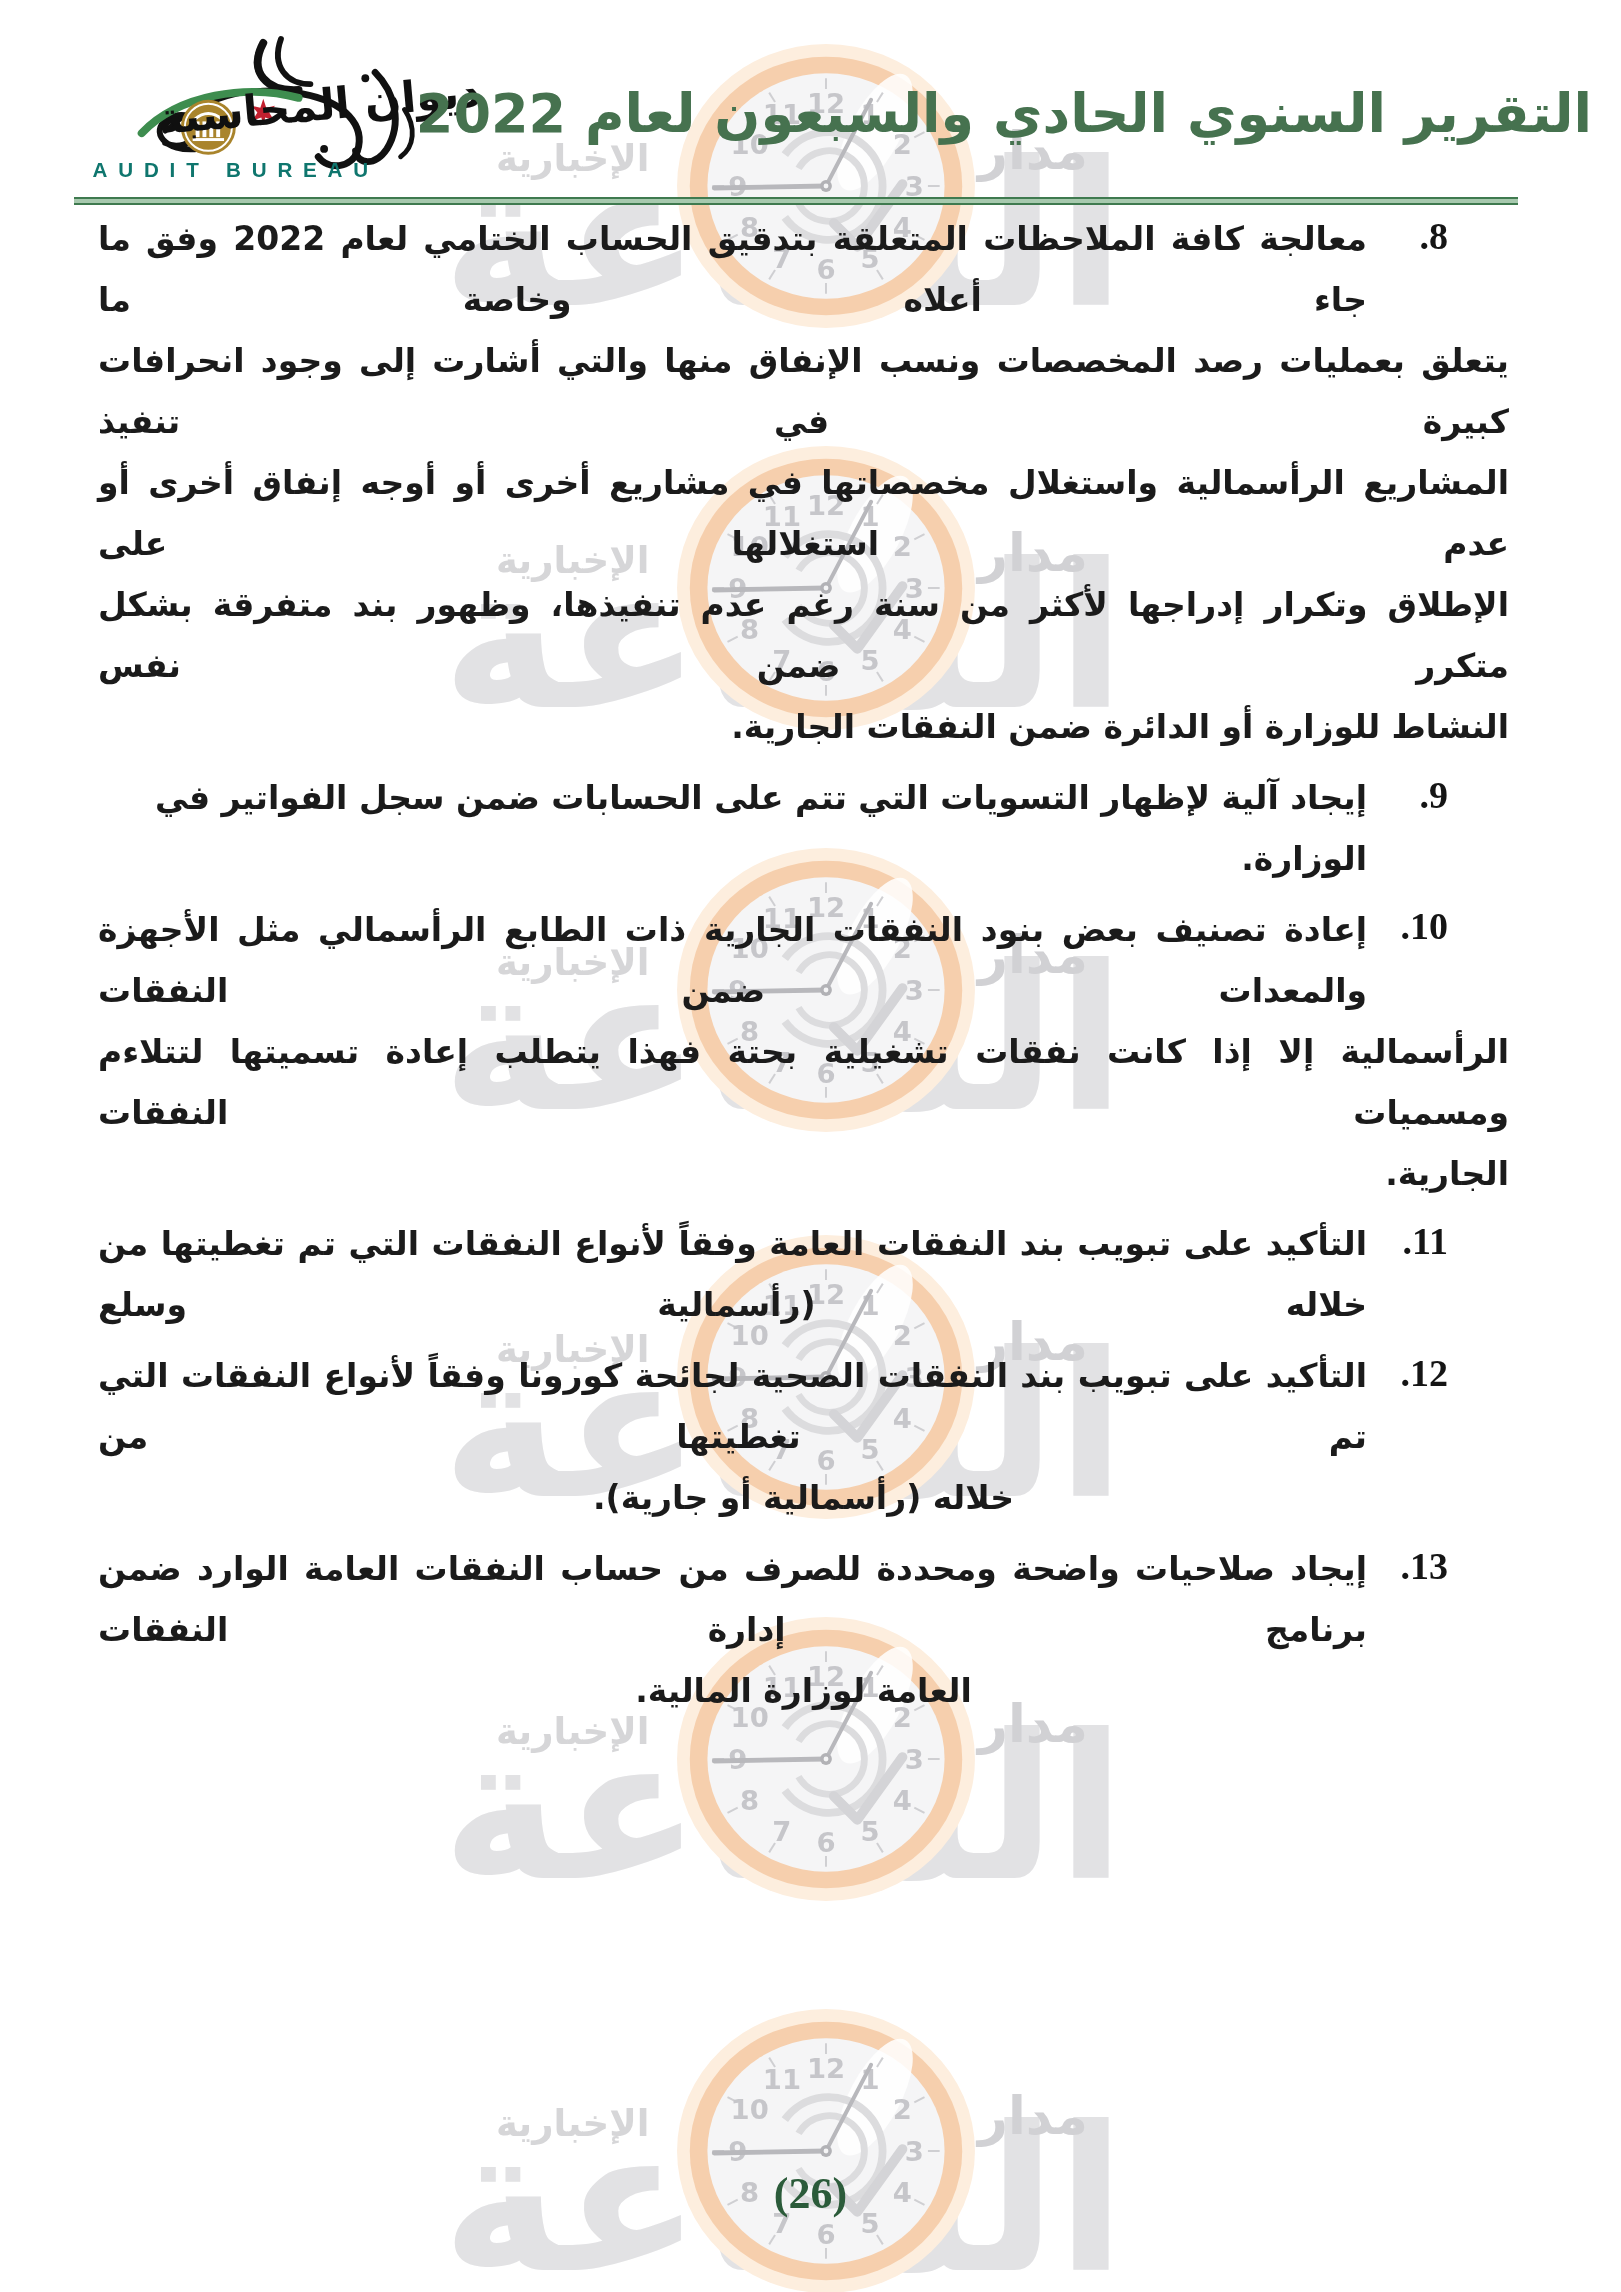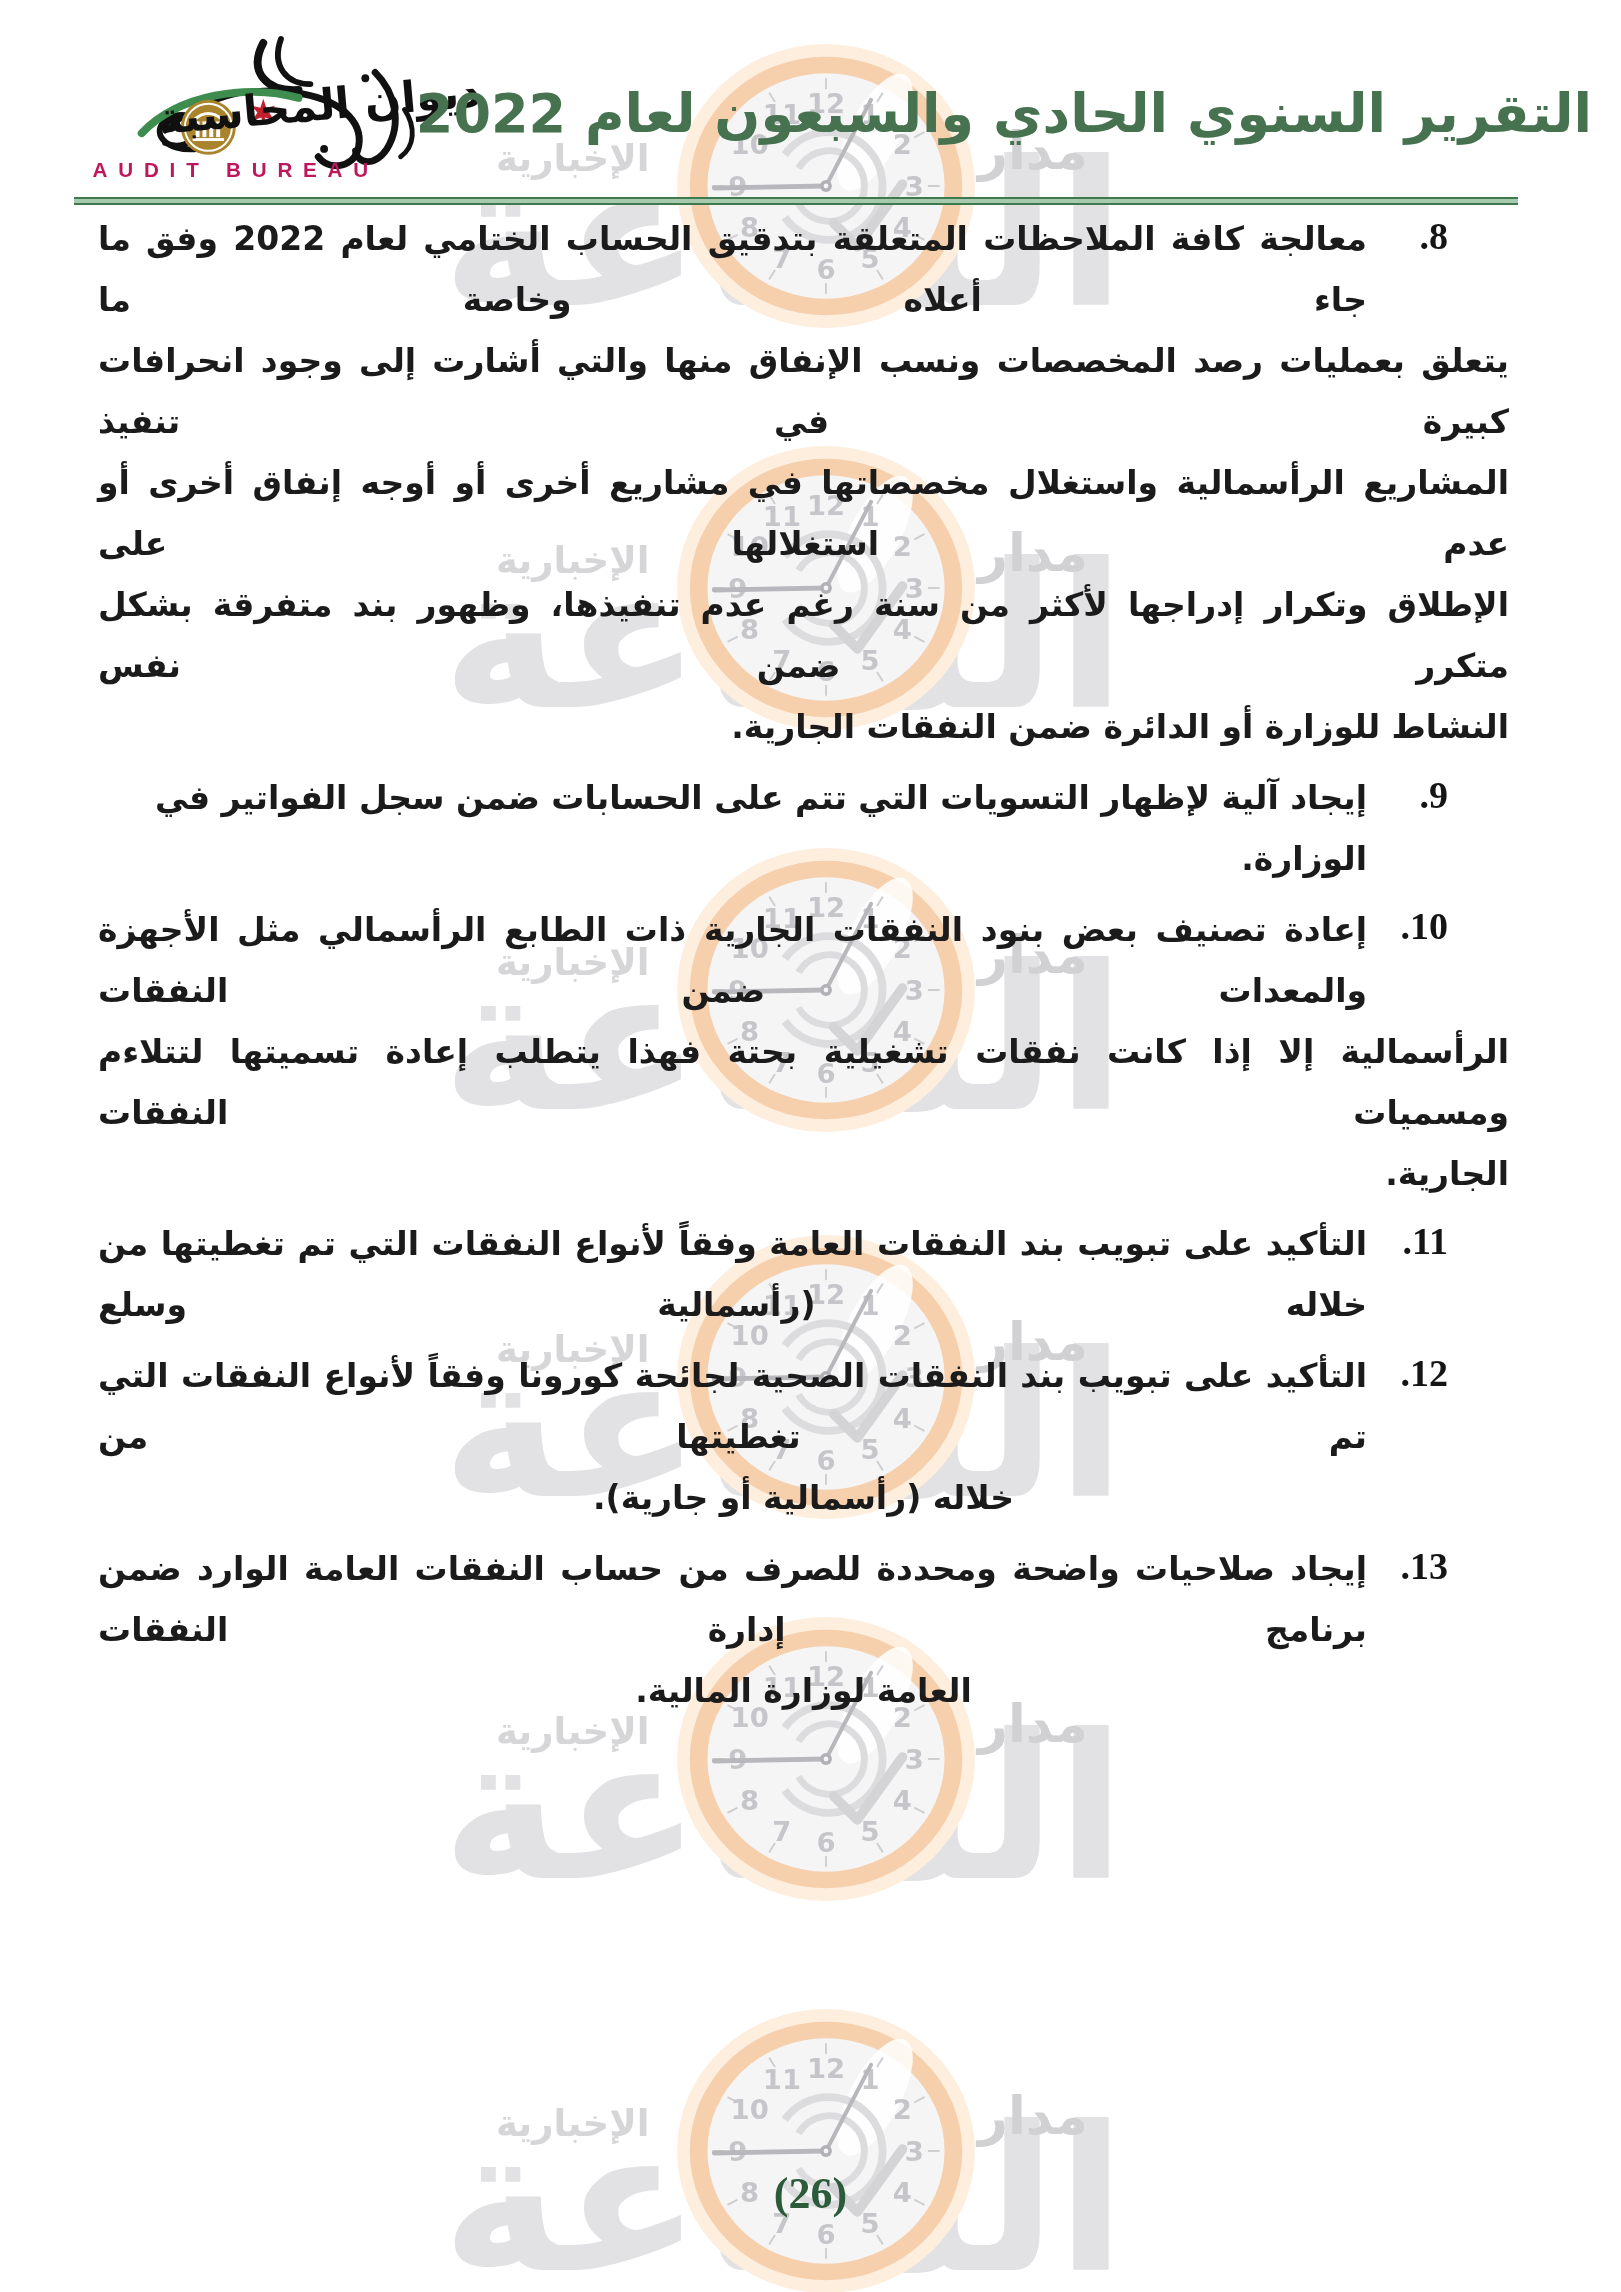--- a/index.html
+++ b/index.html
@@ -10,21 +10,21 @@
   .wm-tile{position:absolute;left:490px;width:651px;height:392px;}
   .wm-big{position:absolute;right:15.7px;top:96px;font-size:201px;line-height:1;font-weight:700;
           color:#e2e2e4;direction:rtl;white-space:nowrap;z-index:1;}
   .wm-clock{position:absolute;left:179px;top:0;z-index:2;}
   .wm-madar{position:absolute;left:488px;top:82px;font-size:52px;font-weight:700;color:#d1d1d4;z-index:3;direction:rtl;}
   .wm-akhb{position:absolute;left:5.9px;top:98px;font-size:37px;font-weight:700;color:#d6d6d8;z-index:3;direction:rtl;}
   
   .hdr{position:absolute;left:0;top:0;width:1621px;z-index:2;}
   .logo{position:absolute;left:71px;top:33px;width:363px;height:167px;}
   .logo-en{position:absolute;left:21.6px;top:125px;font-family:"Liberation Sans",sans-serif;
-           font-weight:700;font-size:20.6px;letter-spacing:10.8px;color:#be185d;white-space:nowrap;}
+           font-weight:700;font-size:20.6px;letter-spacing:10.8px;color:#0f766e;white-space:nowrap;}
   .logo-ar{position:absolute;left:86px;top:47px;font-size:43px;font-weight:700;color:#101010;
            direction:rtl;transform:rotate(-5deg);white-space:nowrap;}
   .title{position:absolute;right:29px;top:76px;font-size:54px;font-weight:700;color:#46724f;
          direction:rtl;white-space:nowrap;z-index:2;letter-spacing:1px;margin-top:6px;}
   .rule{position:absolute;left:74px;top:197px;width:1444px;height:3.9px;background:#a7c9ae;
         border-top:2px solid #3f7a4f;border-bottom:2px solid #3f7a4f;}
   
   .list{position:absolute;left:98px;top:208px;width:1411px;direction:rtl;z-index:2;}
   .item{position:relative;margin-bottom:9.8px;}
   .num{position:absolute;right:61px;top:5.9px;font-family:"Liberation Serif",serif;

